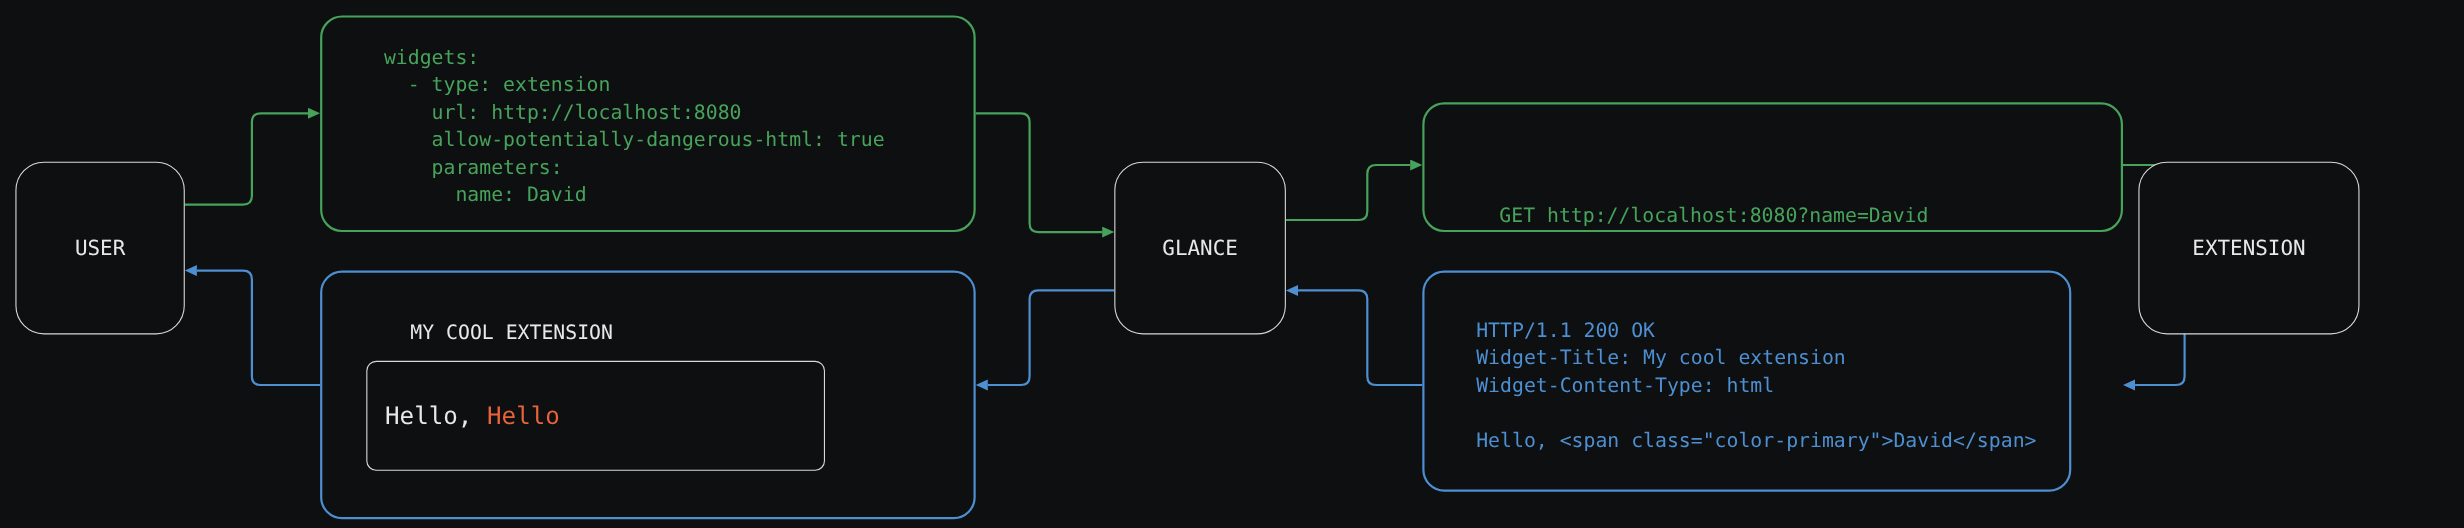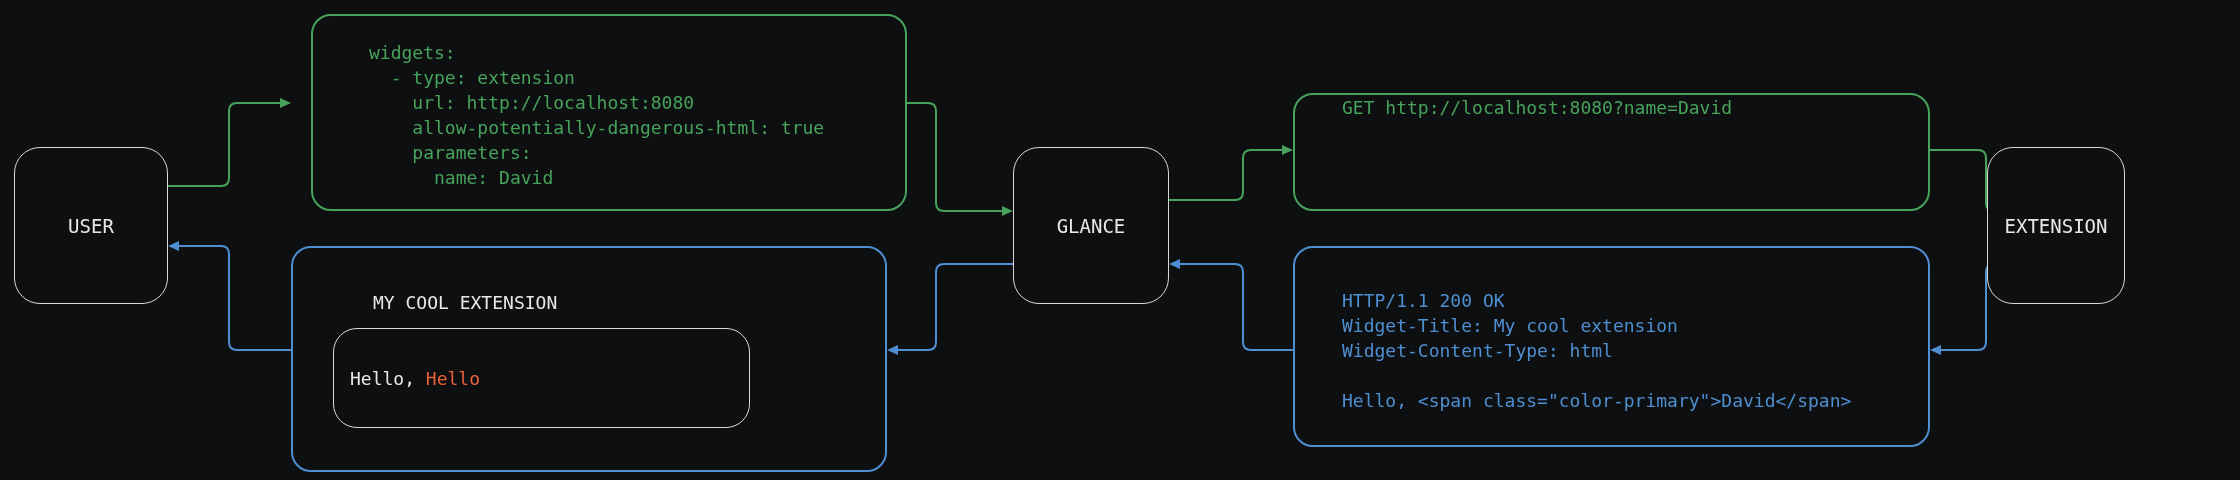--- a/index.html
+++ b/index.html
@@ -19,37 +19,37 @@
   .fl.green{stroke:var(--c-green);}
   .fl.blue{stroke:var(--c-blue);}
   .mk-green{fill:var(--c-green);}
   .mk-blue{fill:var(--c-blue);}
 
   .node{position:absolute;border:1.5px solid var(--c-node-border);border-radius:26px;
     display:flex;align-items:center;justify-content:center;
     color:var(--c-text);font-size:19px;background:var(--c-background);}
   .node-user{left:14px;top:147px;width:154px;height:157px;}
   .node-glance{left:1013px;top:147px;width:156px;height:157px;}
-  .node-extension{left:1987px;top:147px;width:138px;height:157px;text-align:right;}
+  .node-extension{left:1944px;top:147px;width:201px;height:157px;text-align:right;}
 
   .panel{position:absolute;border-radius:20px;background:var(--c-background);}
   .panel-green{border:2px solid var(--c-green);color:var(--c-green);}
   .panel-blue{border:2px solid var(--c-blue);color:var(--c-blue);}
 
   .code{white-space:pre;font-size:18px;line-height:25px;}
 
-  .panel-config{left:291px;top:14px;width:596px;height:197px;padding:24px 20px 0 56px;margin-left:20px;}
-  .panel-request{left:1293px;top:93px;width:637px;height:118px;display:flex;align-items:flex-start;padding-left:47px;}
-  .panel-response{left:1293px;top:246px;width:637px;height:201px;padding:40px 20px 0 47px;}
+  .panel-config{left:291px;top:14px;width:596px;height:197px;padding:24px 20px 0 56px;}
+  .panel-request{left:1293px;top:93px;width:637px;height:118px;display:flex;align-items:flex-end;padding-left:68px;}
+  .panel-response{left:1293px;top:246px;width:590px;height:201px;padding:40px 20px 0 47px;}
 
   .panel-widget{left:291px;top:246px;width:596px;height:226px;}
   .widget-title{position:absolute;left:56px;top:44px;color:var(--c-text);font-size:18px;padding-left:24px;}
   .hello-box{position:absolute;left:40px;top:80px;width:417px;height:100px;
-    border:1.5px solid var(--c-node-border);border-radius:24px;
-    display:flex;align-items:center;padding-left:16px;white-space:pre;font-size:18px;}
+    border:1.5px solid var(--c-node-border);border-radius:9px;
+    display:flex;align-items:center;padding-left:16px;white-space:pre;font-size:22px;}
   .hello-text{color:var(--c-text);}
   .hello-name{color:var(--c-orange);}
 </style>
 </head>
 <body>
 
 <div class="stage">
 
   <svg class="flow-svg" width="2240" height="480" viewBox="0 0 2240 480">
     <defs>

